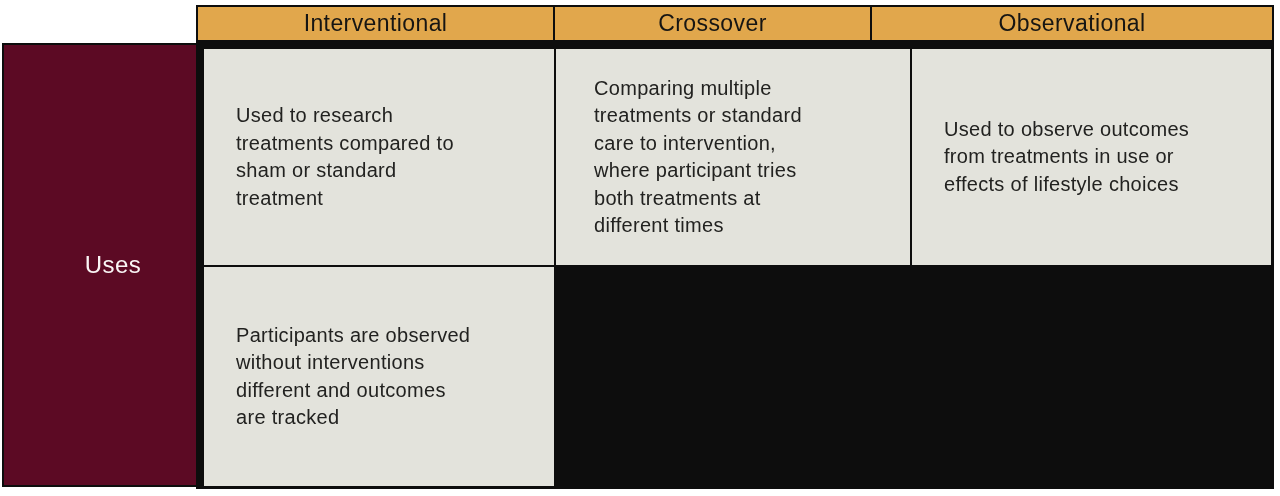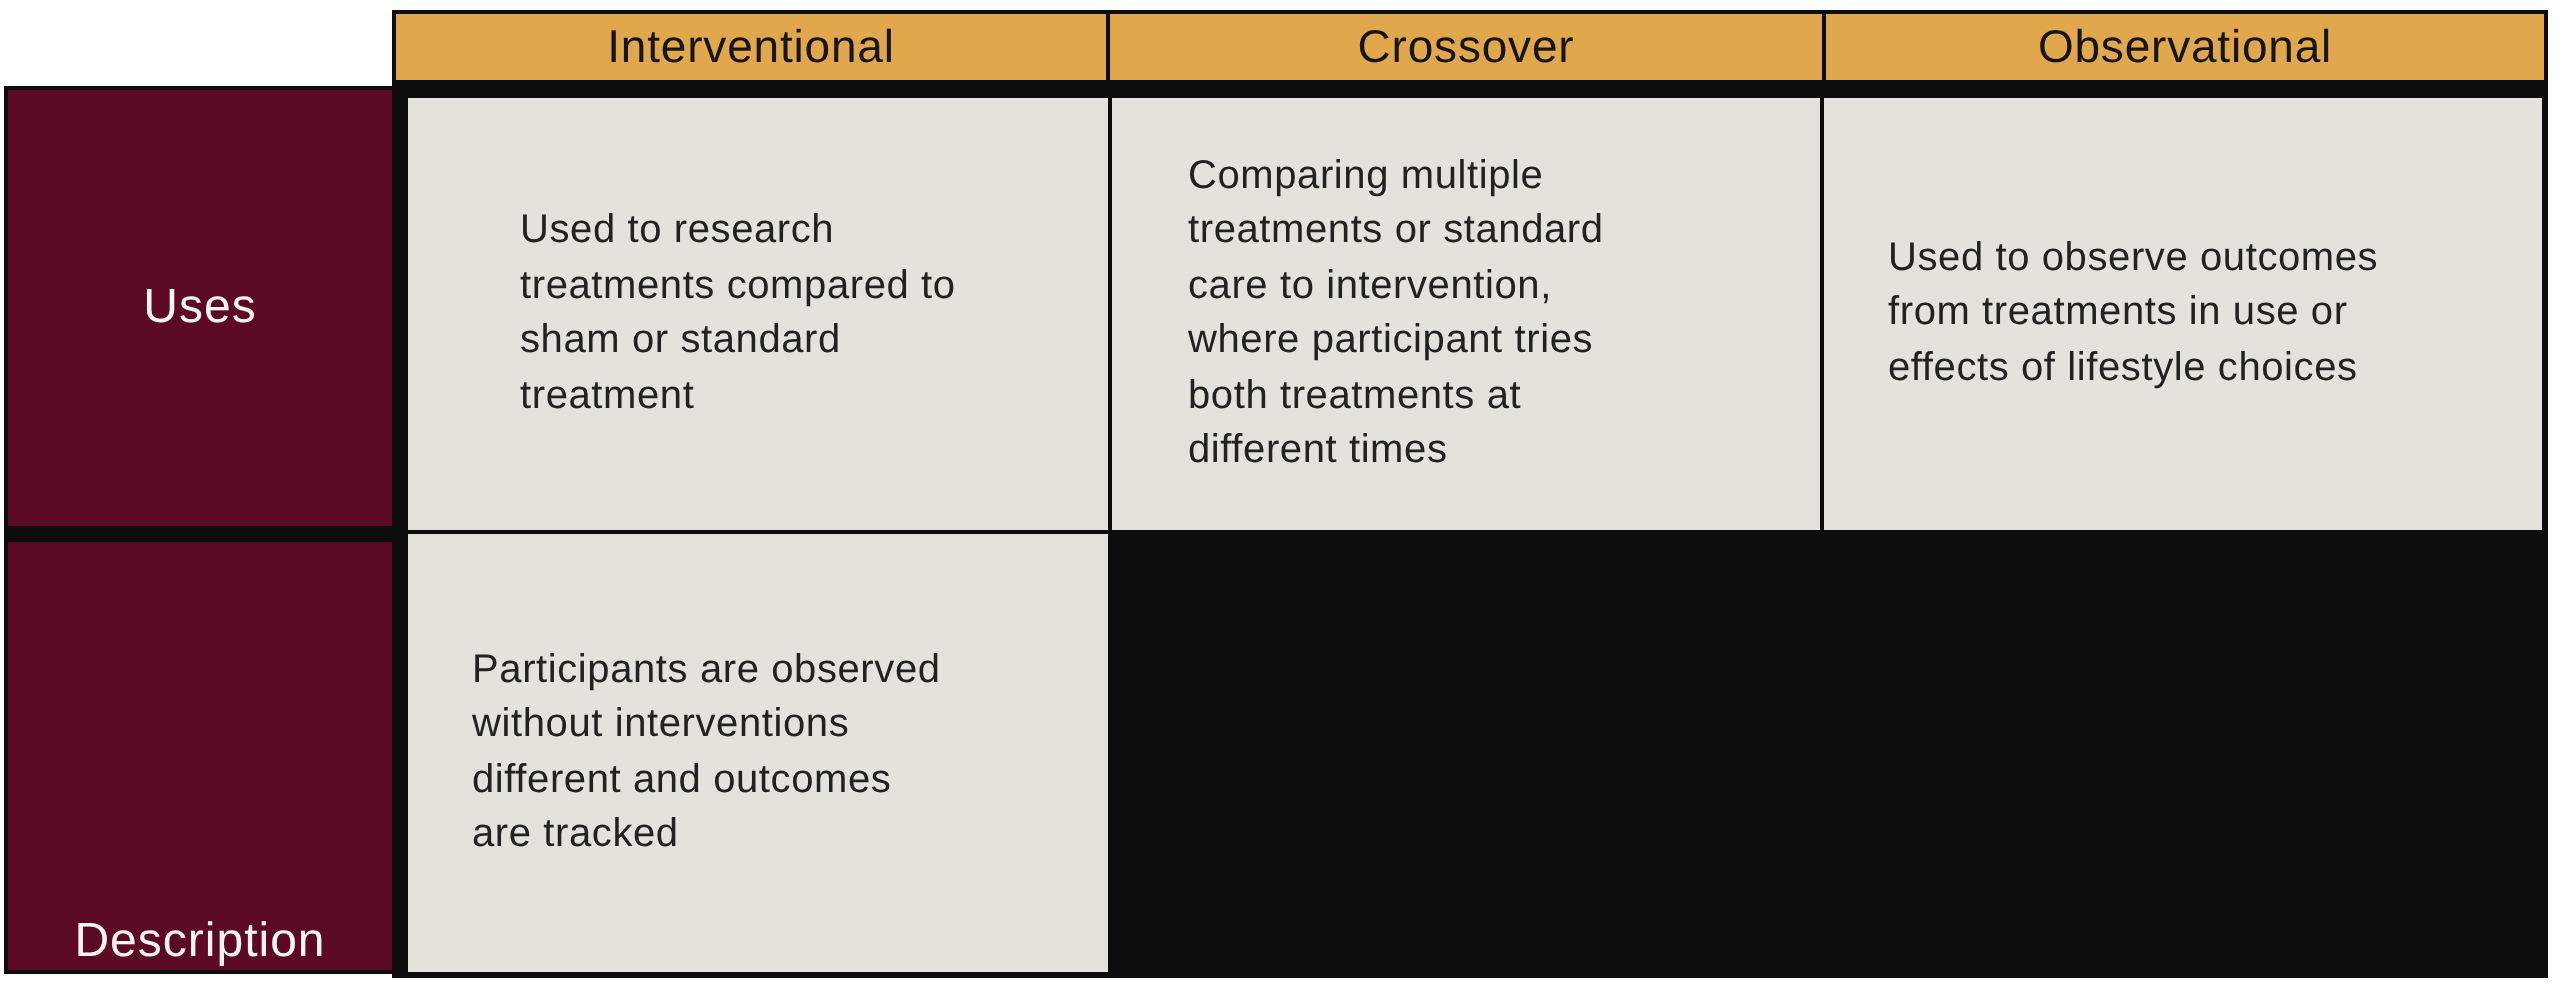--- a/index.html
+++ b/index.html
@@ -27,31 +27,31 @@
     background: #e1a74c;
     display: flex;
     align-items: center;
     justify-content: center;
     color: #161513;
     font-size: 23px;
     letter-spacing: 0.4px;
     box-sizing: border-box;
   }
   .col-header.c1 { width: 355px; }
-  .col-header.c2 { width: 356px; }
+  .col-header.c2 { width: 315px; }
   .col-header.c3 { flex: 1; }
 
   
   .row-headers {
     position: absolute;
     left: 2px; top: 43px;
     width: 194px; height: 444px;
     background: #0d0d0d;
     display: flex;
-    flex-direction: column;
+    flex-direction: row;
     gap: 8px;
     padding: 2px 0 2px 2px;
     box-sizing: border-box;
   }
   .row-header {
     background: #5c0a24;
     color: #faf5f5;
     display: flex;
     align-items: center;
     justify-content: center;
@@ -76,21 +76,21 @@
     grid-template-columns: 350px 354px 1fr;
     grid-template-rows: 216px 1fr;
     gap: 2px;
     background: #0d0d0d;
   }
   .cell {
     background: #e3e3dc;
     display: flex;
     align-items: center;
     box-sizing: border-box;
-    padding-left: 56px;
+    padding-left: 32px;
     padding-right: 14px;
   }
   .cell .txt {
     color: #222220;
     font-size: 20px;
     line-height: 27.5px;
     letter-spacing: 0.3px;
     white-space: pre-line;
   }
   .cell.c2 { padding-left: 38px; }

